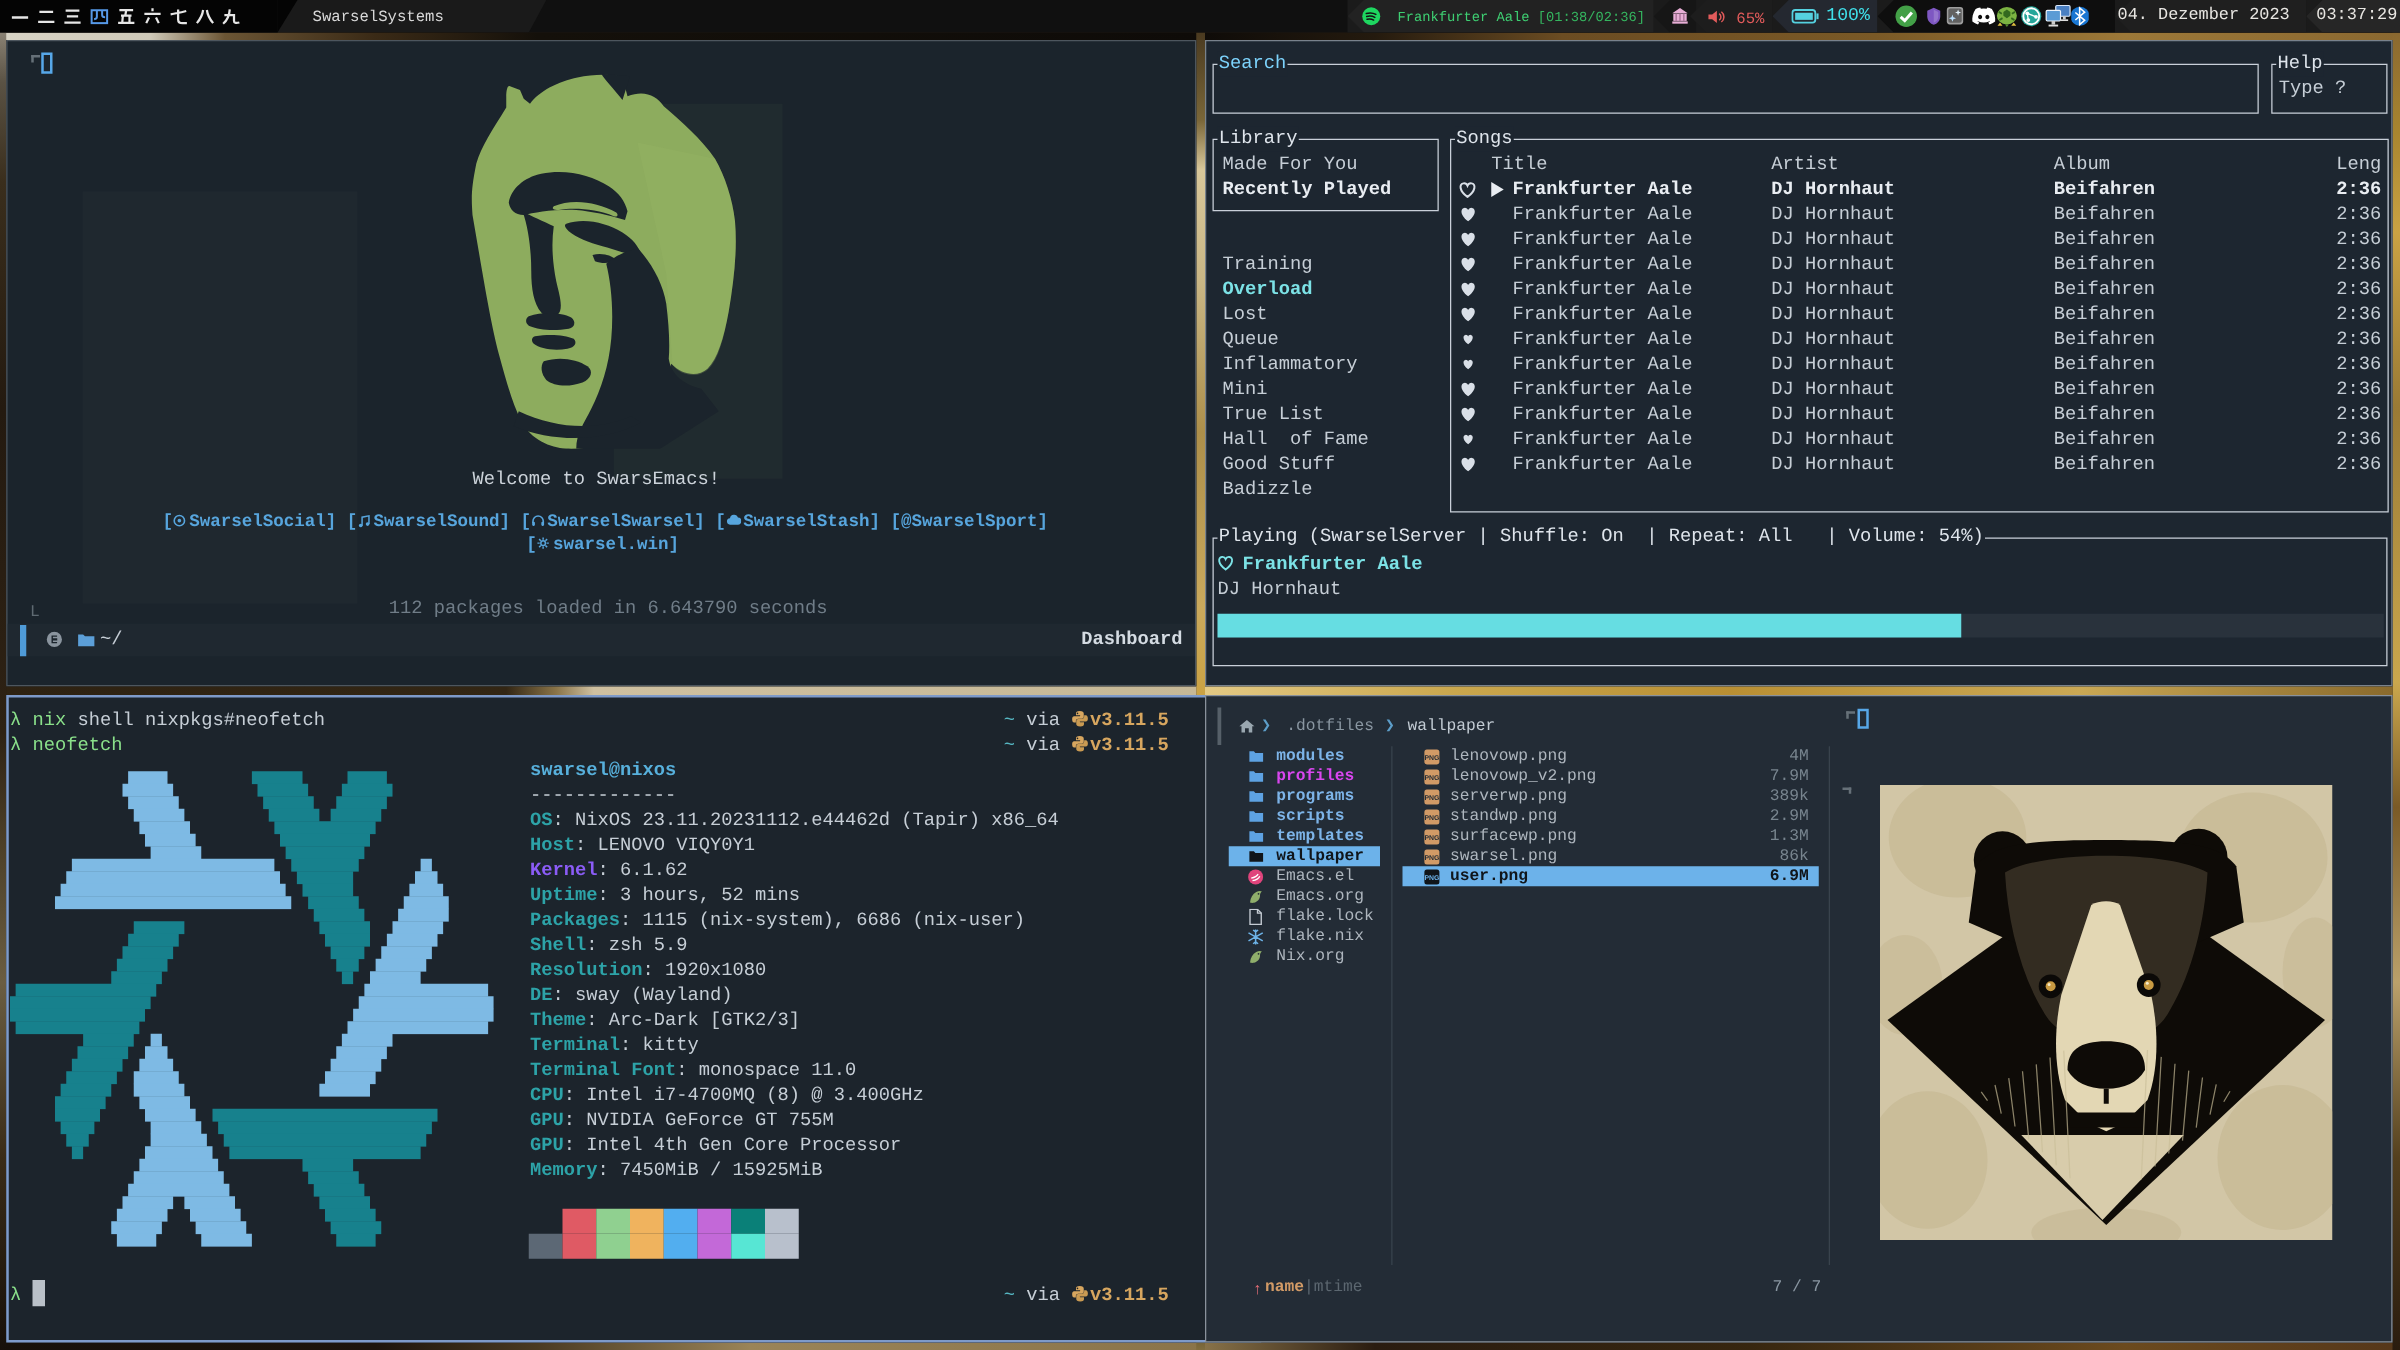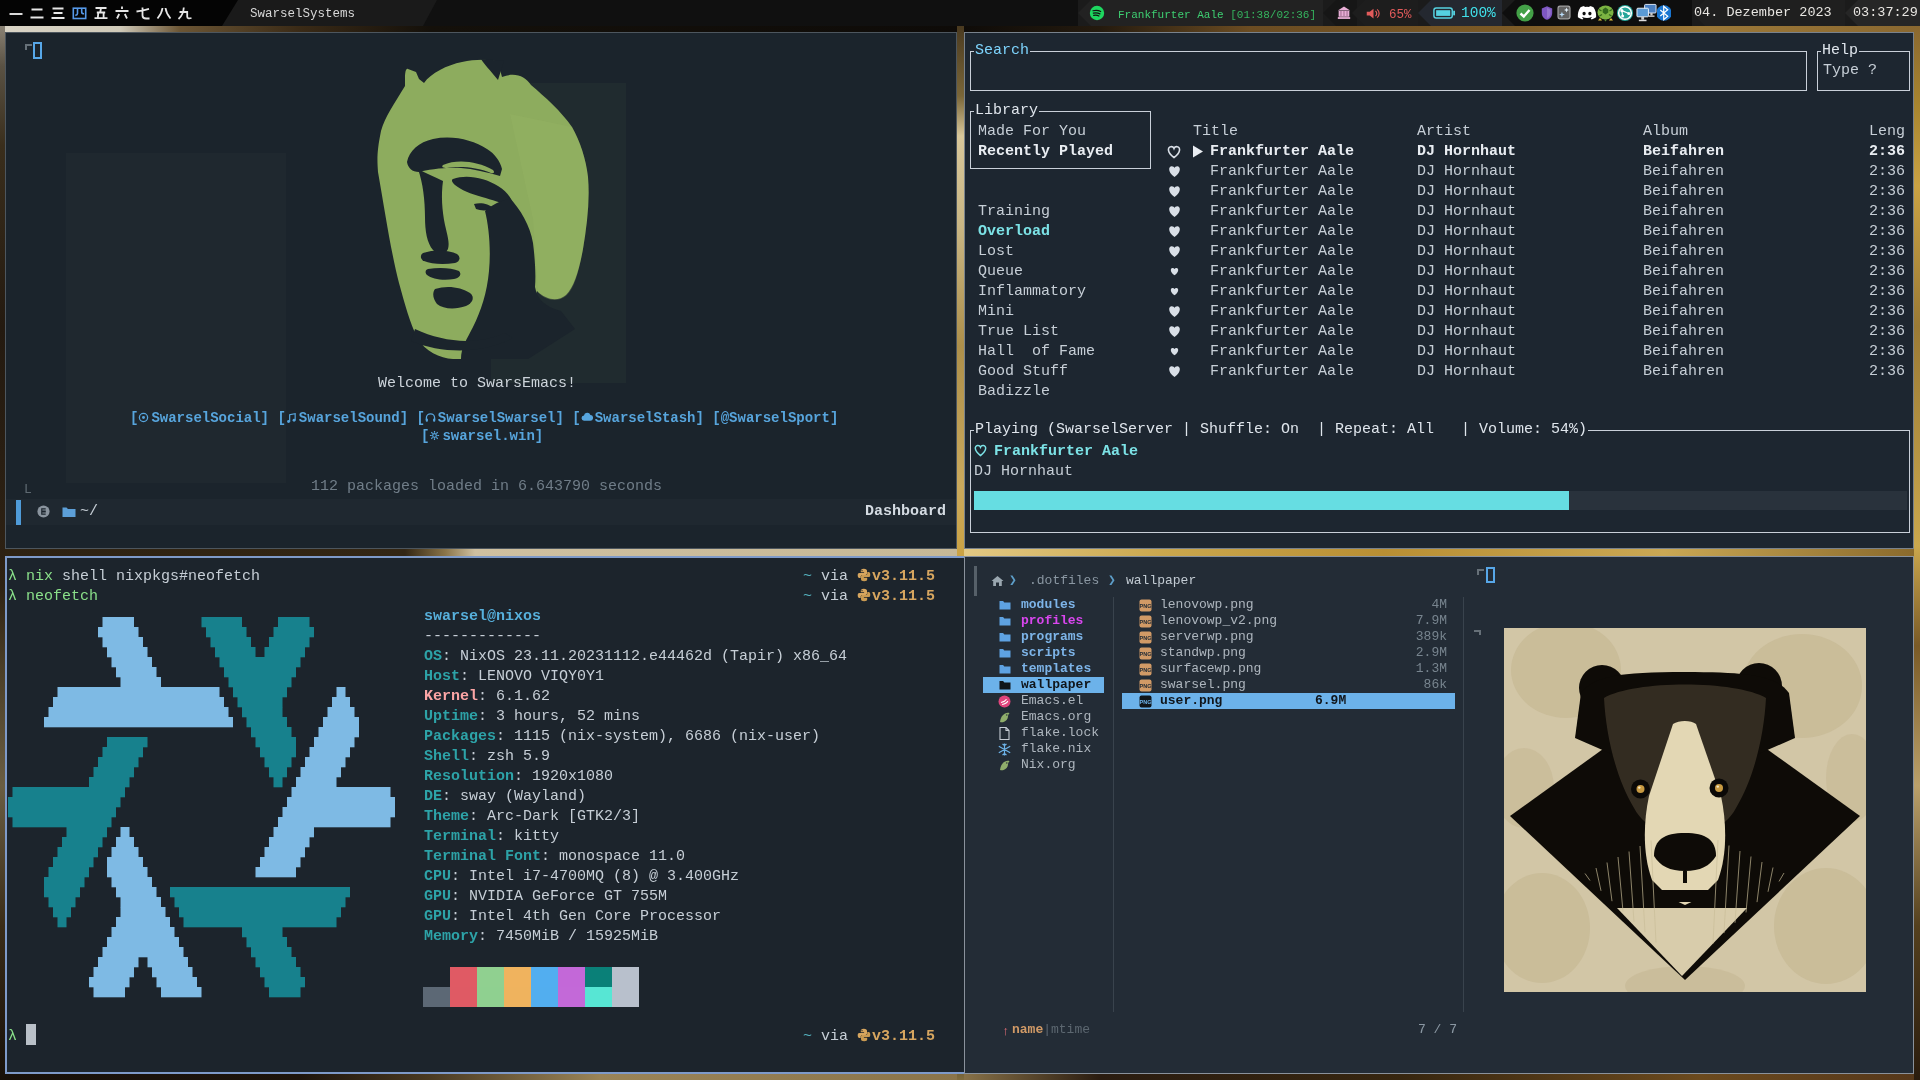--- a/index.html
+++ b/index.html
@@ -214,20 +214,23 @@
 <div class="ln" style="left:13px;top:168.5px">Training</div>
 <div class="ln b" style="left:13px;top:188.5px;color:#7ce2e6">Overload</div>
 <div class="ln" style="left:13px;top:208.5px">Lost</div>
 <div class="ln" style="left:13px;top:228.5px">Queue</div>
 <div class="ln" style="left:13px;top:248.5px">Inflammatory</div>
 <div class="ln" style="left:13px;top:268.5px">Mini</div>
 <div class="ln" style="left:13px;top:288.5px">True List</div>
 <div class="ln" style="left:13px;top:308.5px">Hall  of Fame</div>
 <div class="ln" style="left:13px;top:328.5px">Good Stuff</div>
 <div class="ln" style="left:13px;top:348.5px">Badizzle</div>
+<div class="abs" style="left:195px;top:78px;width:751px;height:299px;border:1px solid #c9d0d9">
+      <div class="ln" style="left:3px;top:-11px;background:#1d2630;color:#dfe5ec;padding:0 1px">Songs</div>
+    </div>
 <div class="ln" style="left:228px;top:88.5px">Title</div>
 <div class="ln" style="left:452px;top:88.5px">Artist</div>
 <div class="ln" style="left:678px;top:88.5px">Album</div>
 <div class="ln" style="left:904px;top:88.5px">Leng</div>
 <svg class="abs" style="left:202px;top:111.5px" width="14" height="14" viewBox="0 0 14 13">
       <path d="M7,12 C0,7 0.4,1.6 3.8,1.2 C5.5,1 6.6,2 7,3 C7.4,2 8.5,1 10.2,1.2 C13.6,1.6 14,7 7,12Z" fill="none" stroke="#d9dfe7" stroke-width="1.6"></path>
     </svg>
 <svg class="abs" style="left:227px;top:111.5px" width="12" height="13" viewBox="0 0 12 13">
       <path d="M1,0.5L11,6.5L1,12.5Z" fill="#e9edf2"></path>
     </svg>
@@ -436,21 +439,21 @@
       <rect x="148.5" y="370" width="40.5" height="10.3" fill="#7ebae4"></rect>
       <rect x="256.5" y="370" width="40.5" height="10.3" fill="#17818d"></rect>
       <rect x="85.5" y="380" width="31.5" height="10.3" fill="#7ebae4"></rect>
       <rect x="153" y="380" width="40.5" height="10.3" fill="#7ebae4"></rect>
       <rect x="261" y="380" width="31.5" height="10.3" fill="#17818d"></rect>
     </svg>
 <div class="ln b" style="left:417px;top:48.5px;color:#57b0dc">swarsel@nixos</div>
 <div class="ln" style="left:417px;top:68.5px">-------------</div>
 <div class="ln" style="left:417px;top:88.5px"><span class="b" style="color:#2da3a8">OS</span>: NixOS 23.11.20231112.e44462d (Tapir) x86_64</div>
 <div class="ln" style="left:417px;top:108.5px"><span class="b" style="color:#2da3a8">Host</span>: LENOVO VIQY0Y1</div>
-<div class="ln" style="left:417px;top:128.5px"><span class="b" style="color:#fca5a5">Kernel</span>: 6.1.62</div>
+<div class="ln" style="left:417px;top:128.5px"><span class="b" style="color:#8b5cf6">Kernel</span>: 6.1.62</div>
 <div class="ln" style="left:417px;top:148.5px"><span class="b" style="color:#2da3a8">Uptime</span>: 3 hours, 52 mins</div>
 <div class="ln" style="left:417px;top:168.5px"><span class="b" style="color:#2da3a8">Packages</span>: 1115 (nix-system), 6686 (nix-user)</div>
 <div class="ln" style="left:417px;top:188.5px"><span class="b" style="color:#2da3a8">Shell</span>: zsh 5.9</div>
 <div class="ln" style="left:417px;top:208.5px"><span class="b" style="color:#2da3a8">Resolution</span>: 1920x1080</div>
 <div class="ln" style="left:417px;top:228.5px"><span class="b" style="color:#2da3a8">DE</span>: sway (Wayland)</div>
 <div class="ln" style="left:417px;top:248.5px"><span class="b" style="color:#2da3a8">Theme</span>: Arc-Dark [GTK2/3]</div>
 <div class="ln" style="left:417px;top:268.5px"><span class="b" style="color:#2da3a8">Terminal</span>: kitty</div>
 <div class="ln" style="left:417px;top:288.5px"><span class="b" style="color:#2da3a8">Terminal Font</span>: monospace 11.0</div>
 <div class="ln" style="left:417px;top:308.5px"><span class="b" style="color:#2da3a8">CPU</span>: Intel i7-4700MQ (8) @ 3.400GHz</div>
 <div class="ln" style="left:417px;top:328.5px"><span class="b" style="color:#2da3a8">GPU</span>: NVIDIA GeForce GT 755M</div>
@@ -577,21 +580,21 @@
       <text x="6.5" y="9" font-size="5.5" font-family="Liberation Sans" font-weight="bold" fill="#232c36" text-anchor="middle">PNG</text>
     </svg>
 <div class="ln" style="left:195px;top:119.8px;color:#aeb6be;font-size:13px;line-height:16px">swarsel.png</div>
 <div class="ln" style="left:350px;top:119.8px;width:132px;text-align:right;color:#78858f;font-size:13px;line-height:16px">86k</div>
 <div class="abs" style="left:157px;top:135.60000000000002px;width:333px;height:16px;background:#6cb2ea"></div>
 <svg class="abs" style="left:174px;top:137.8px" width="13" height="13" viewBox="0 0 13 13">
       <rect x="0.5" y="0.5" width="12" height="12" rx="2" fill="#10151a"></rect>
       <text x="6.5" y="9" font-size="5.5" font-family="Liberation Sans" font-weight="bold" fill="#6cb2ea" text-anchor="middle">PNG</text>
     </svg>
 <div class="ln b" style="left:195px;top:135.8px;color:#10151a;font-size:13px;line-height:16px">user.png</div>
-<div class="ln b" style="left:350px;top:135.8px;width:132px;text-align:left;color:#10151a;font-size:13px;line-height:16px">6.9M</div>
+<div class="ln b" style="left:350px;top:135.8px;width:132px;text-align:right;color:#10151a;font-size:13px;line-height:16px">6.9M</div>
 <div class="ln" style="left:37px;top:465px;color:#e06c75;font-size:13px">↑</div>
 <div class="ln" style="left:47px;top:465px;font-size:13px;line-height:16px"><span class="b" style="color:#d19a66">name</span><span style="color:#5c6770">|mtime</span></div>
 <div class="ln" style="left:453px;top:465px;color:#8a97a2;font-size:13px;line-height:16px">7 / 7</div>
 <svg class="abs" style="left:539px;top:71px" width="362" height="364" viewBox="0 0 362 364">
       <rect width="362" height="364" fill="#d2c6a6"></rect>
       <ellipse cx="62" cy="42" rx="55" ry="48" fill="#b9a980" opacity="0.33"></ellipse>
       <ellipse cx="298" cy="58" rx="60" ry="52" fill="#b9a980" opacity="0.33"></ellipse>
       <ellipse cx="38" cy="300" rx="48" ry="55" fill="#b9a980" opacity="0.33"></ellipse>
       <ellipse cx="322" cy="298" rx="52" ry="58" fill="#b9a980" opacity="0.33"></ellipse>
       <ellipse cx="20" cy="160" rx="30" ry="40" fill="#b9a980" opacity="0.28"></ellipse>

